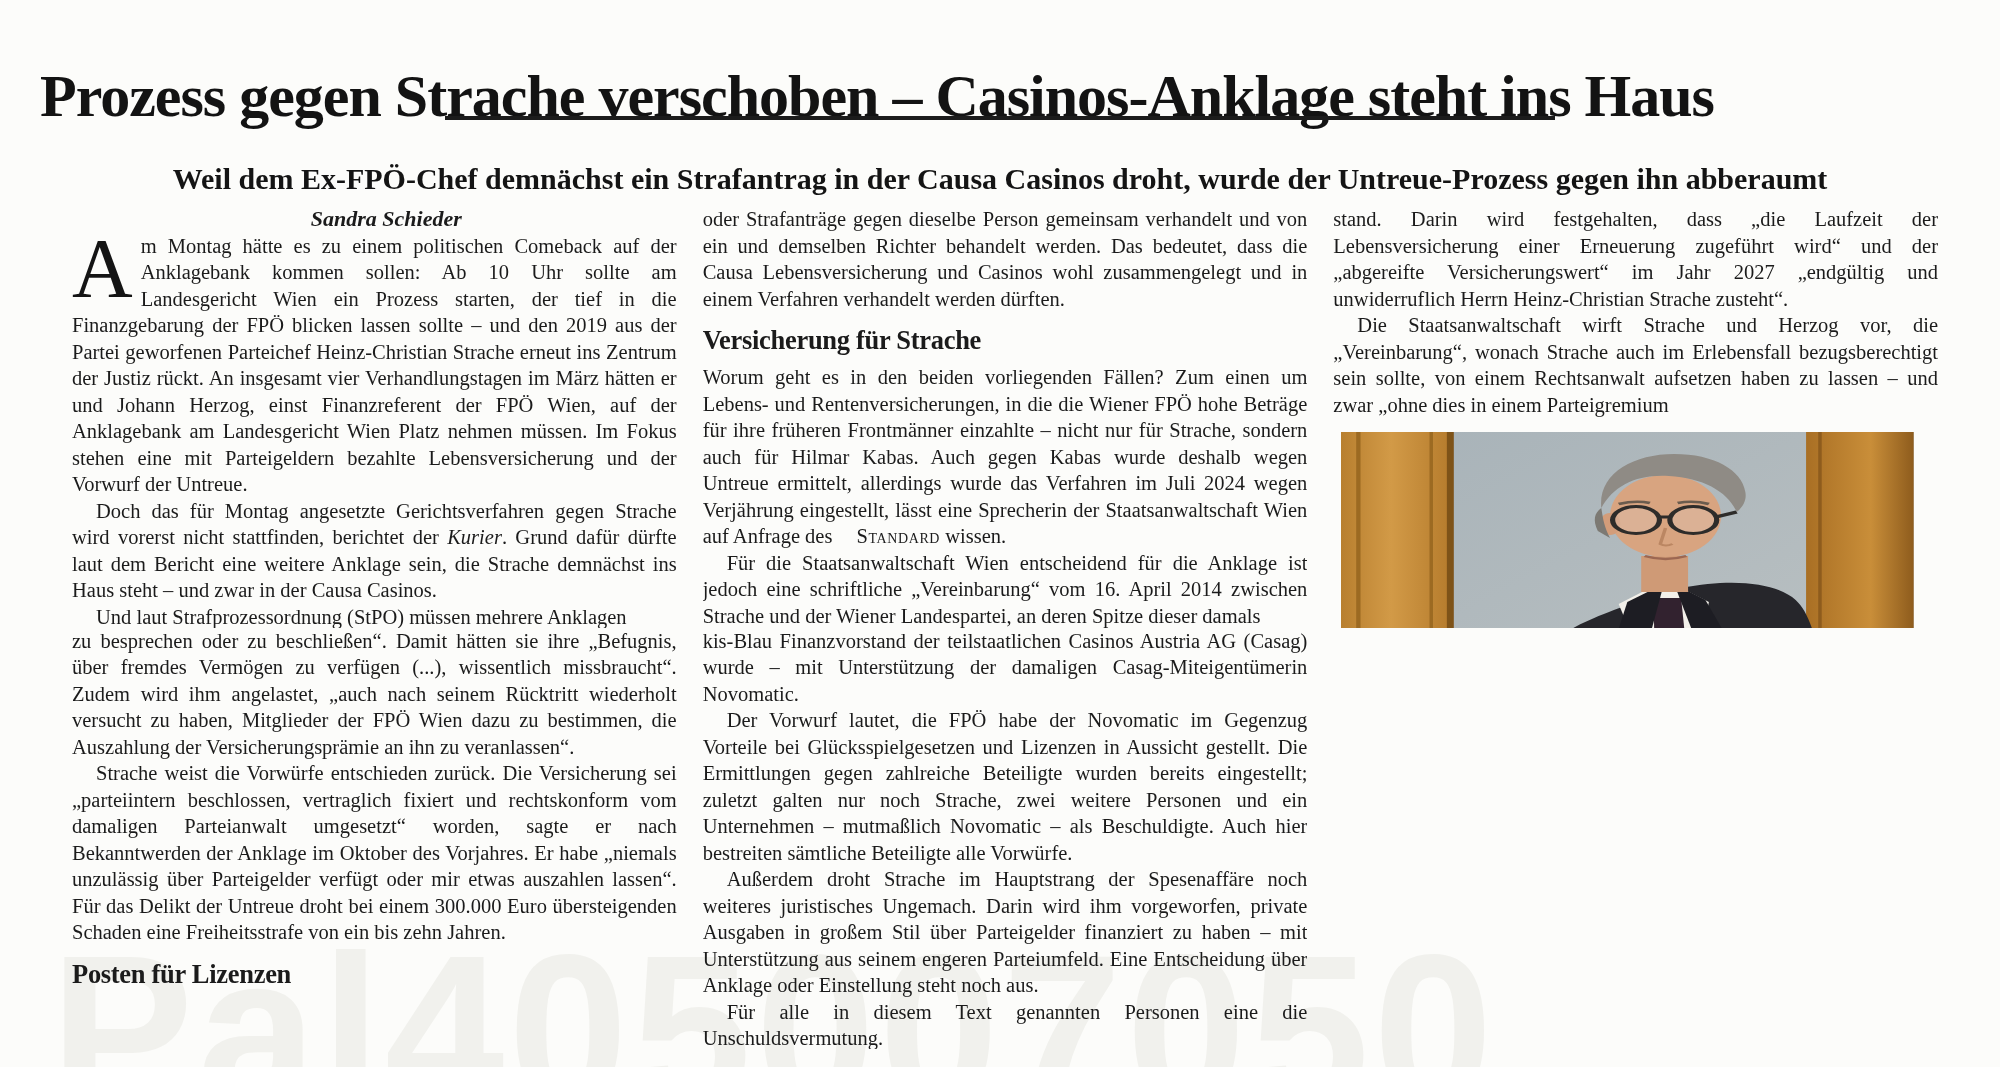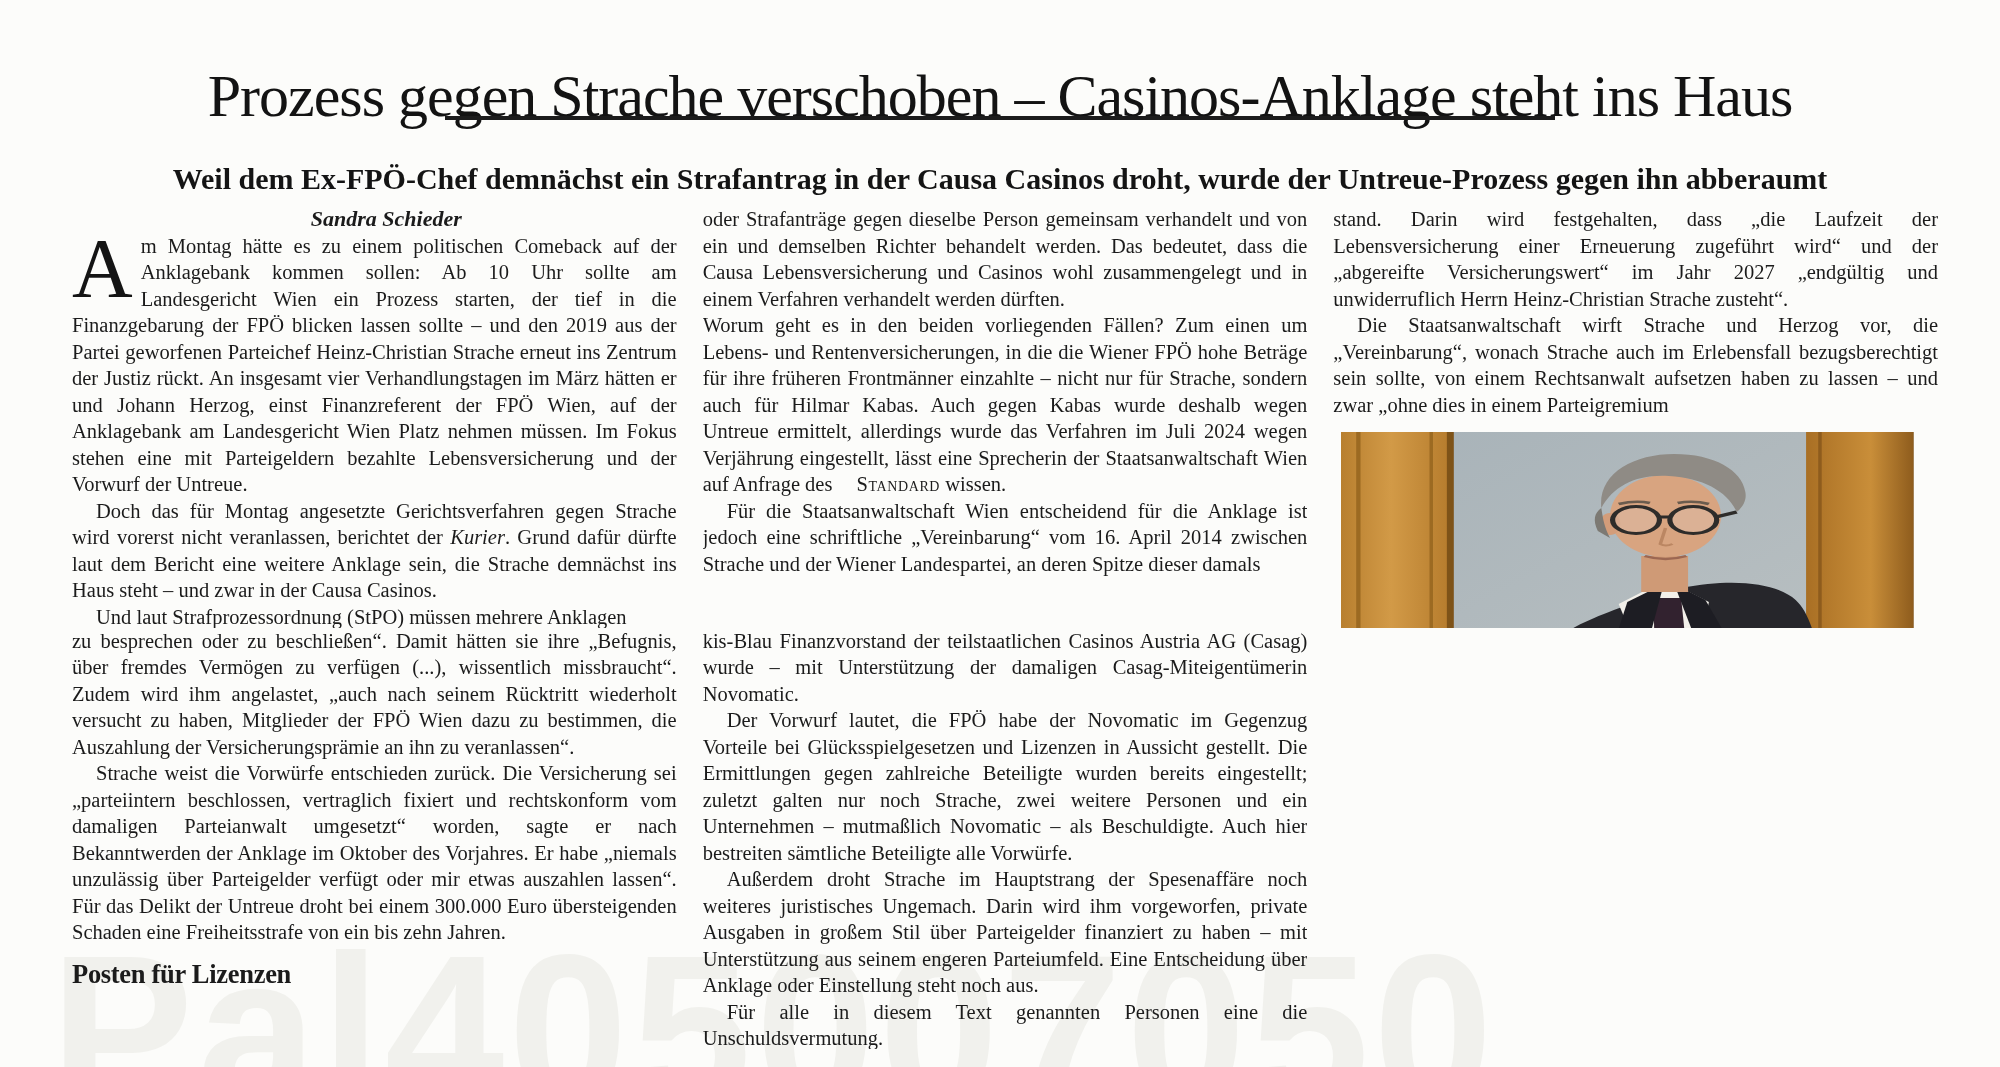--- a/index.html
+++ b/index.html
@@ -4,21 +4,21 @@
 <style>
   html,body { margin:0; padding:0; background:#e9e9e5; }
   .page {
     position:relative; width:2000px; height:1067px; margin:0 auto;
     background:#fcfcfa; overflow:hidden;
     font-family:"Liberation Serif", serif; color:#1b1b1b;
   }
   
   .headline {
     position:absolute; top:24px; left:40px; right:40px;
-    text-align:center; font-size:60px; font-weight:400; line-height:64px;
+    text-align:left; font-size:60px; font-weight:700; line-height:64px;
     letter-spacing:-1px; color:#131313; white-space:nowrap;
   }
   .headline-rule {
     position:absolute; top:116px; left:445px; width:1110px; height:4px;
     background:#1c1c1c;
   }
   .subheadline {
     position:absolute; top:136px; left:55px; right:55px;
     text-align:center; font-size:30px; font-weight:700; line-height:36px;
     color:#141414; white-space:nowrap;
@@ -75,26 +75,27 @@
 
   <h1 class="headline">Prozess gegen Strache verschoben – Casinos-Anklage steht ins Haus</h1>
   <div class="headline-rule"></div>
   <h2 class="subheadline">Weil dem Ex-FPÖ-Chef demnächst ein Strafantrag in der Causa Casinos droht, wurde der Untreue-Prozess gegen ihn abberaumt</h2>
 
   <div class="columns">
 
     <div class="col">
       <p class="byline">Sandra Schieder</p>
       <p class="first"><span class="dropcap">A</span><span>m Montag hätte es zu einem politischen Comeback auf der Anklagebank kommen sollen: Ab 10 Uhr sollte am Landesgericht Wien ein Prozess starten, der tief in die Finanzgebarung der FPÖ blicken lassen sollte – und den 2019 aus der Partei geworfenen Parteichef Heinz-Christian Strache erneut ins Zentrum der Justiz rückt. An insgesamt vier Verhandlungstagen im März hätten er und Johann Herzog, einst Finanzreferent der FPÖ Wien, auf der Anklagebank am Landesgericht Wien Platz nehmen müssen. Im Fokus stehen eine mit Parteigeldern bezahlte Lebensversicherung und der Vorwurf der Untreue.</span></p>
-      <p><span>Doch das für Montag angesetzte Gerichtsverfahren gegen Strache wird vorerst nicht veranlassen, berichtet der </span><span class="it">Kurier</span><span>. Grund dafür dürfte laut dem Bericht eine weitere Anklage sein, die Strache demnächst ins Haus steht – und zwar in der Causa Casinos.</span></p>
+      <p><span>Doch das für Montag angesetzte Gerichtsverfahren gegen Strache wird vorerst nicht stattfinden, berichtet der </span><span class="it">Kurier</span><span>. Grund dafür dürfte laut dem Bericht eine weitere Anklage sein, die Strache demnächst ins Haus steht – und zwar in der Causa Casinos.</span></p>
       <p>Und laut Strafprozessordnung (StPO) müssen mehrere Anklagen</p>
     </div>
 
     <div class="col">
       <p class="cont">oder Strafanträge gegen dieselbe Person gemeinsam verhandelt und von ein und demselben Richter behandelt werden. Das bedeutet, dass die Causa Lebensversicherung und Casinos wohl zusammengelegt und in einem Verfahren verhandelt werden dürften.</p>
+      <h3 class="colhead">Versicherung für Strache</h3>
       <p class="first"><span>Worum geht es in den beiden vorliegenden Fällen? Zum einen um Lebens- und Rentenversicherungen, in die die Wiener FPÖ hohe Beträge für ihre früheren Frontmänner einzahlte – nicht nur für Strache, sondern auch für Hilmar Kabas. Auch gegen Kabas wurde deshalb wegen Untreue ermittelt, allerdings wurde das Verfahren im Juli 2024 wegen Verjährung eingestellt, lässt eine Sprecherin der Staatsanwaltschaft Wien auf Anfrage des </span><span class="sc">Standard</span><span> wissen.</span></p>
       <p>Für die Staatsanwaltschaft Wien entscheidend für die Anklage ist jedoch eine schriftliche „Vereinbarung“ vom 16. April 2014 zwischen Strache und der Wiener Landespartei, an deren Spitze dieser damals</p>
     </div>
 
     <div class="col">
       <p class="cont">stand. Darin wird festgehalten, dass „die Laufzeit der Lebensversicherung einer Erneuerung zugeführt wird“ und der „abgereifte Versicherungswert“ im Jahr 2027 „endgültig und unwiderruflich Herrn Heinz-Christian Strache zusteht“.</p>
       <p>Die Staatsanwaltschaft wirft Strache und Herzog vor, die „Vereinbarung“, wonach Strache auch im Erlebensfall bezugsberechtigt sein sollte, von einem Rechtsanwalt aufsetzen haben zu lassen – und zwar „ohne dies in einem Parteigremium</p>
 
       <figure class="figure" style="margin-left:8px;margin-right:24px;">
         <svg class="photo-illustration" viewBox="0 0 330 300" preserveAspectRatio="none" xmlns="http://www.w3.org/2000/svg">

